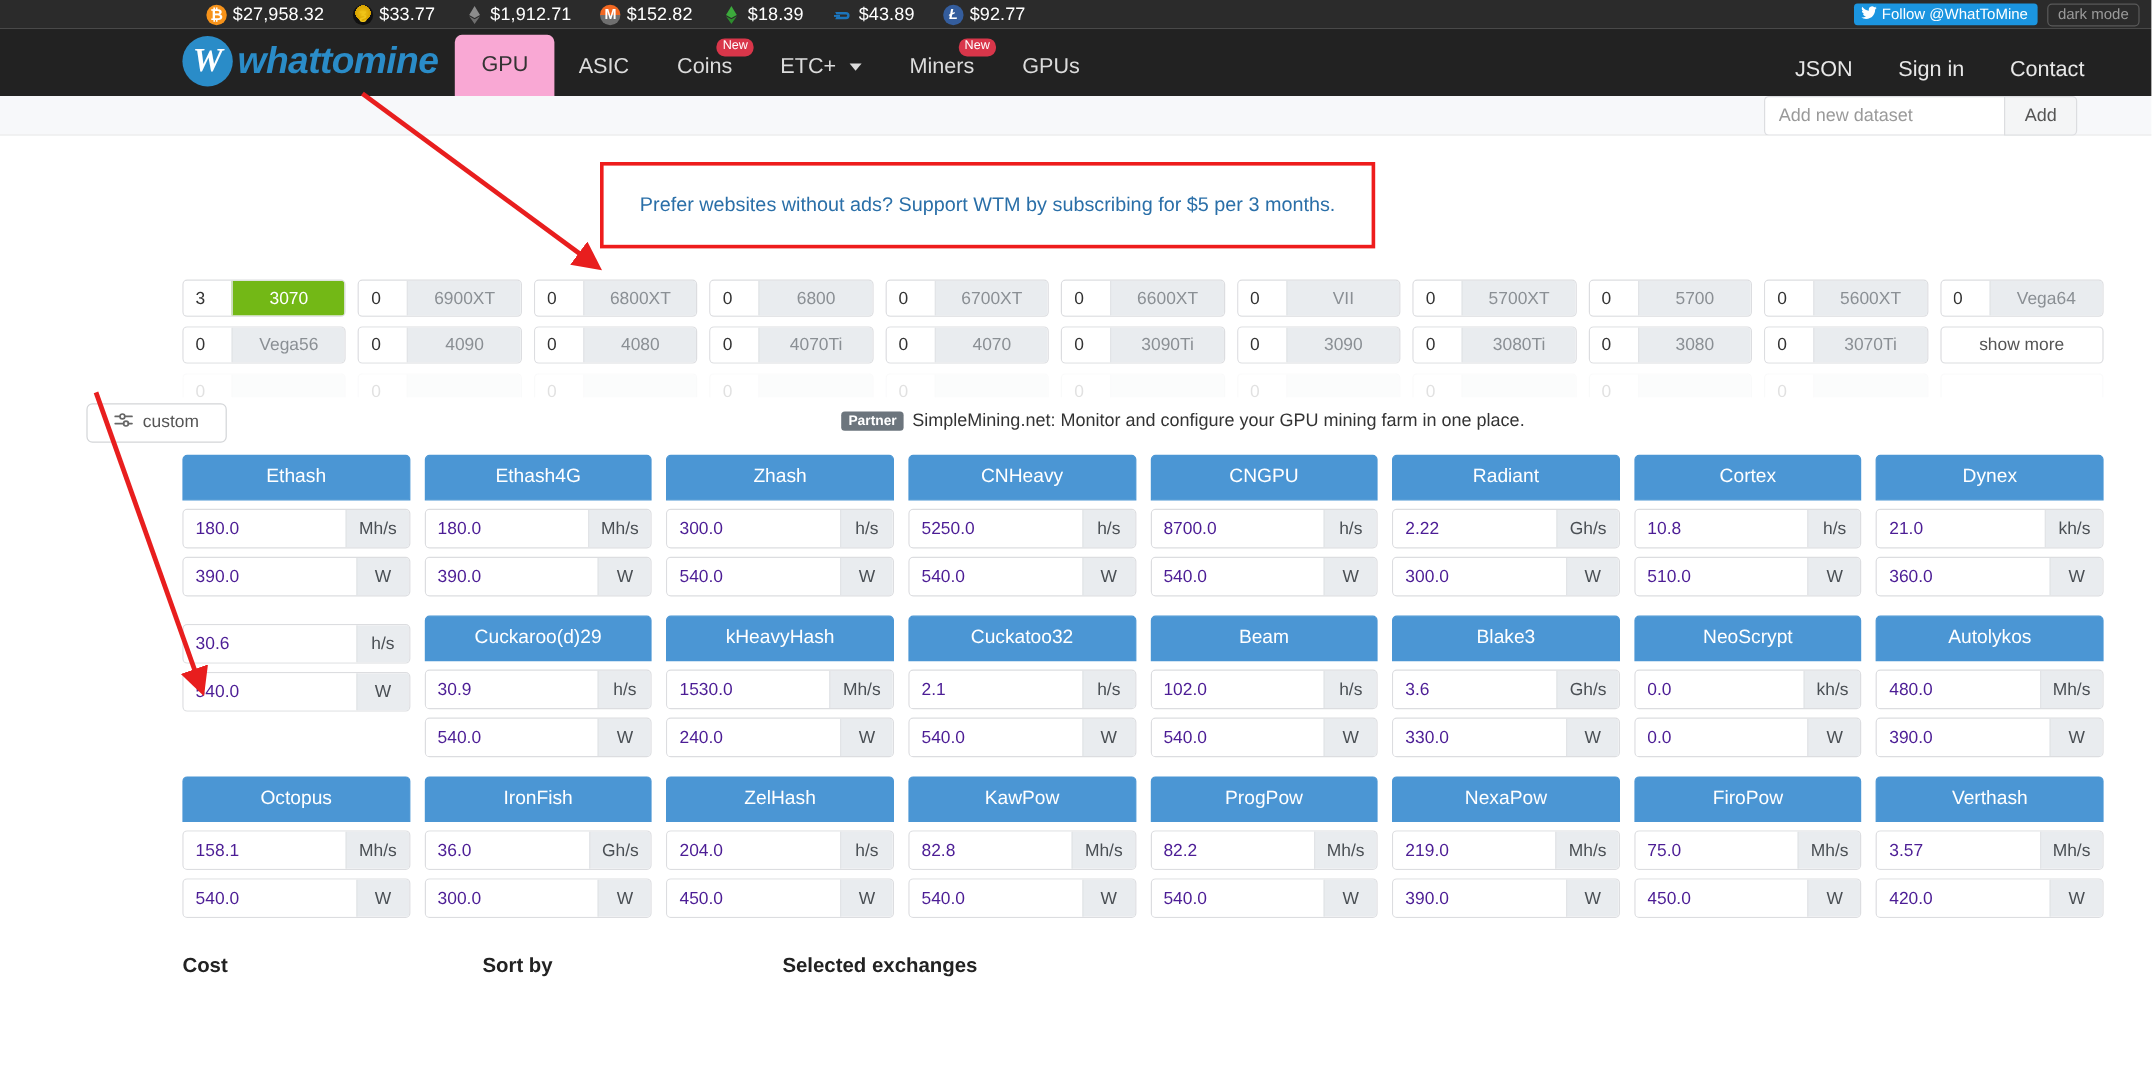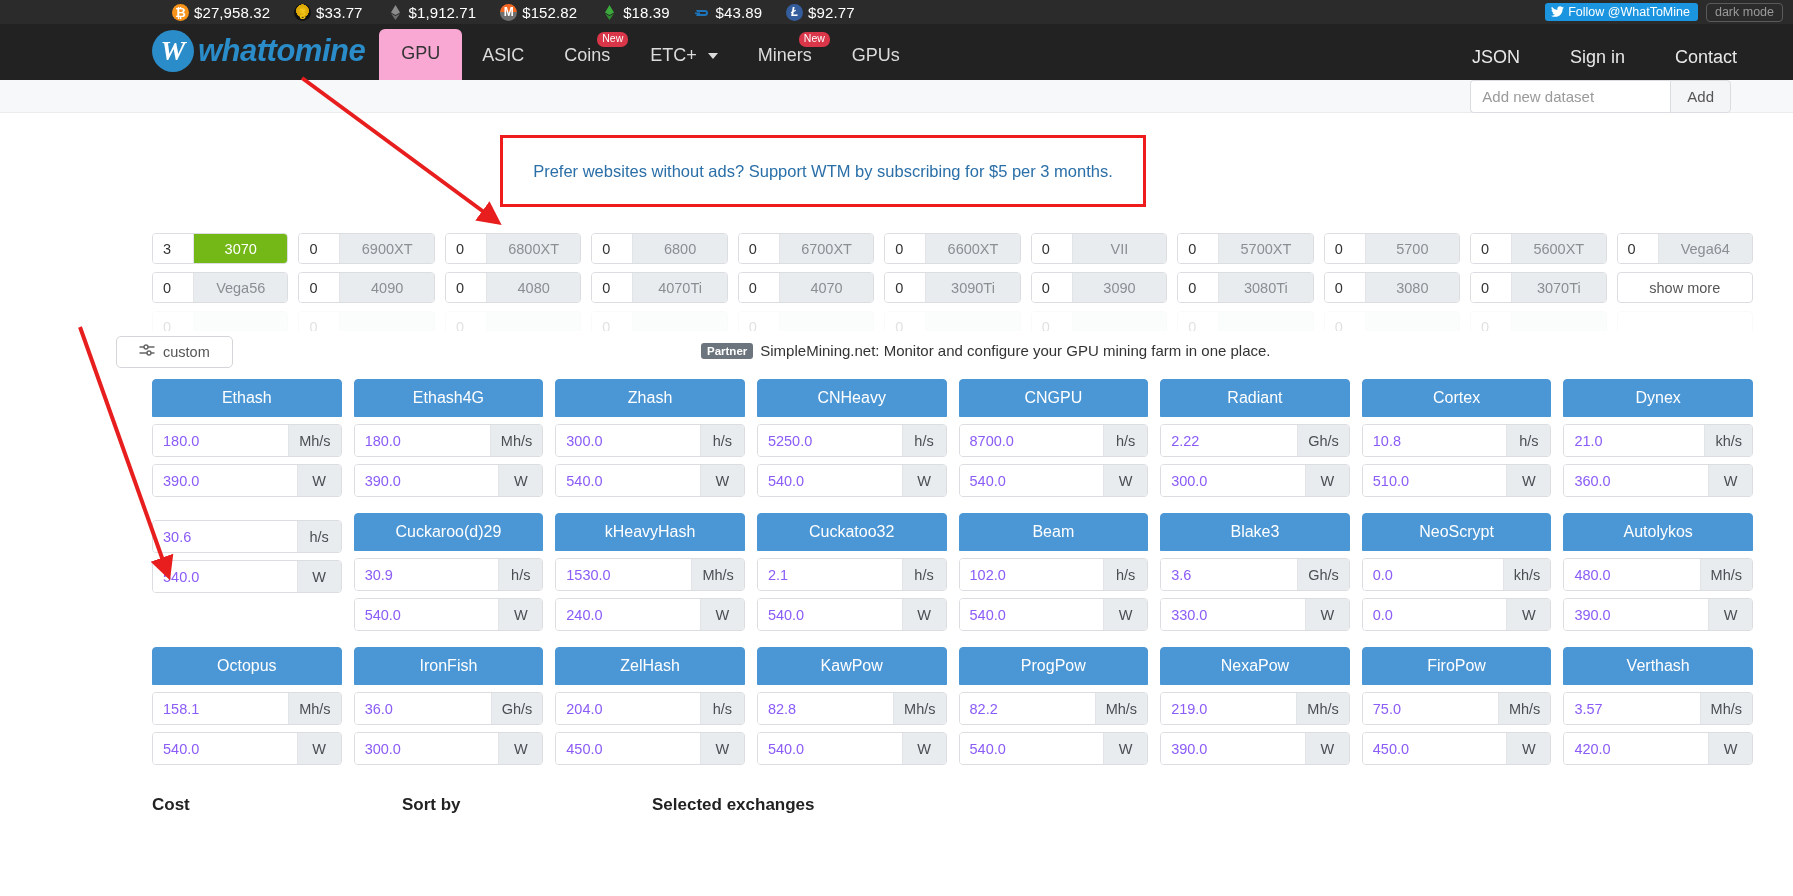--- a/index.html
+++ b/index.html
@@ -111,21 +111,21 @@
   .badge-new {
     position:absolute; top:-3px; right:2px;
     background:#d9364a; color:#fff; font-size:10.5px;
     border-radius: 7px; padding: 1px 5px 2px; line-height:1.1;
   }
   .caret { display:inline-block; margin-left:6px;
     border-left:5px solid transparent; border-right:5px solid transparent;
     border-top:6px solid #dcdcdc; vertical-align:middle; }
   .nav-right {
     position:absolute; right: 56px; bottom: 12px;
-    display:flex; align-items:center; gap:50px;
+    display:flex; align-items:center; gap:38px;
   }
   .nav-right .nav-link { color:#e8e8e8; font-size:18px; }
 
   
   .dataset-bar {
     height: 33px; background:#f7f8fa;
     border-bottom: 1px solid #ececec;
     display:flex; justify-content:flex-end; align-items:center;
     padding-right: 62px;
   }
@@ -175,21 +175,21 @@
   }
   .gpu-cell.selected .gpu-name { background:#73b816; color:#fff; }
   .gpu-cell.showmore {
     flex: 1 1 0; justify-content:center; align-items:center;
     background:#fff; color:#555; font-size:14.5px; cursor:pointer;
   }
   .gpu-row.faded { opacity: 0.14; height: 20px; overflow:hidden; margin-bottom:0; }
 
   
   .custom-row {
-    position:relative; padding-left:116px; height: 42px;
+    position:relative; padding-left:72px; height: 42px;
     display:flex; align-items:center;
   }
   .custom-btn {
     border:1px solid #d3d5d8; border-radius:5px; background:#fff;
     font-size:14.5px; color:#555; padding: 7px 22px;
     display:flex; align-items:center; gap:8px; cursor:pointer;
   }
   .partner-line {
     position:absolute; left: 670px; top:11px;
     font-size:15px; color:#333; display:flex; align-items:center; gap:7px;margin-left:31px;
@@ -209,21 +209,21 @@
     border-radius:4px 4px 0 0;
     border:1px solid #4b96d4;
     cursor:pointer;
   }
   .algo-field {
     display:flex; height:33px; margin-top:7px;
     border:1px solid #dcdde0; border-radius:4px; overflow:hidden; background:#fff;
   }
   .algo-field input {
     flex:1 1 auto; min-width:0; border:none; outline:none;
-    padding-left:10px; font-size:14.5px; color:#8b5cf6; background:#fff;
+    padding-left:10px; font-size:14.5px; color:#4c1d95; background:#fff;
   }
   .algo-unit {
     flex:0 0 auto; min-width:44px; padding:0 10px;
     display:flex; align-items:center; justify-content:center;
     background:#e9ecef; color:#4a4f54; font-size:14.5px;
     border-left:1px solid #e2e4e7;
   }
 
   
   .bottom-labels {

